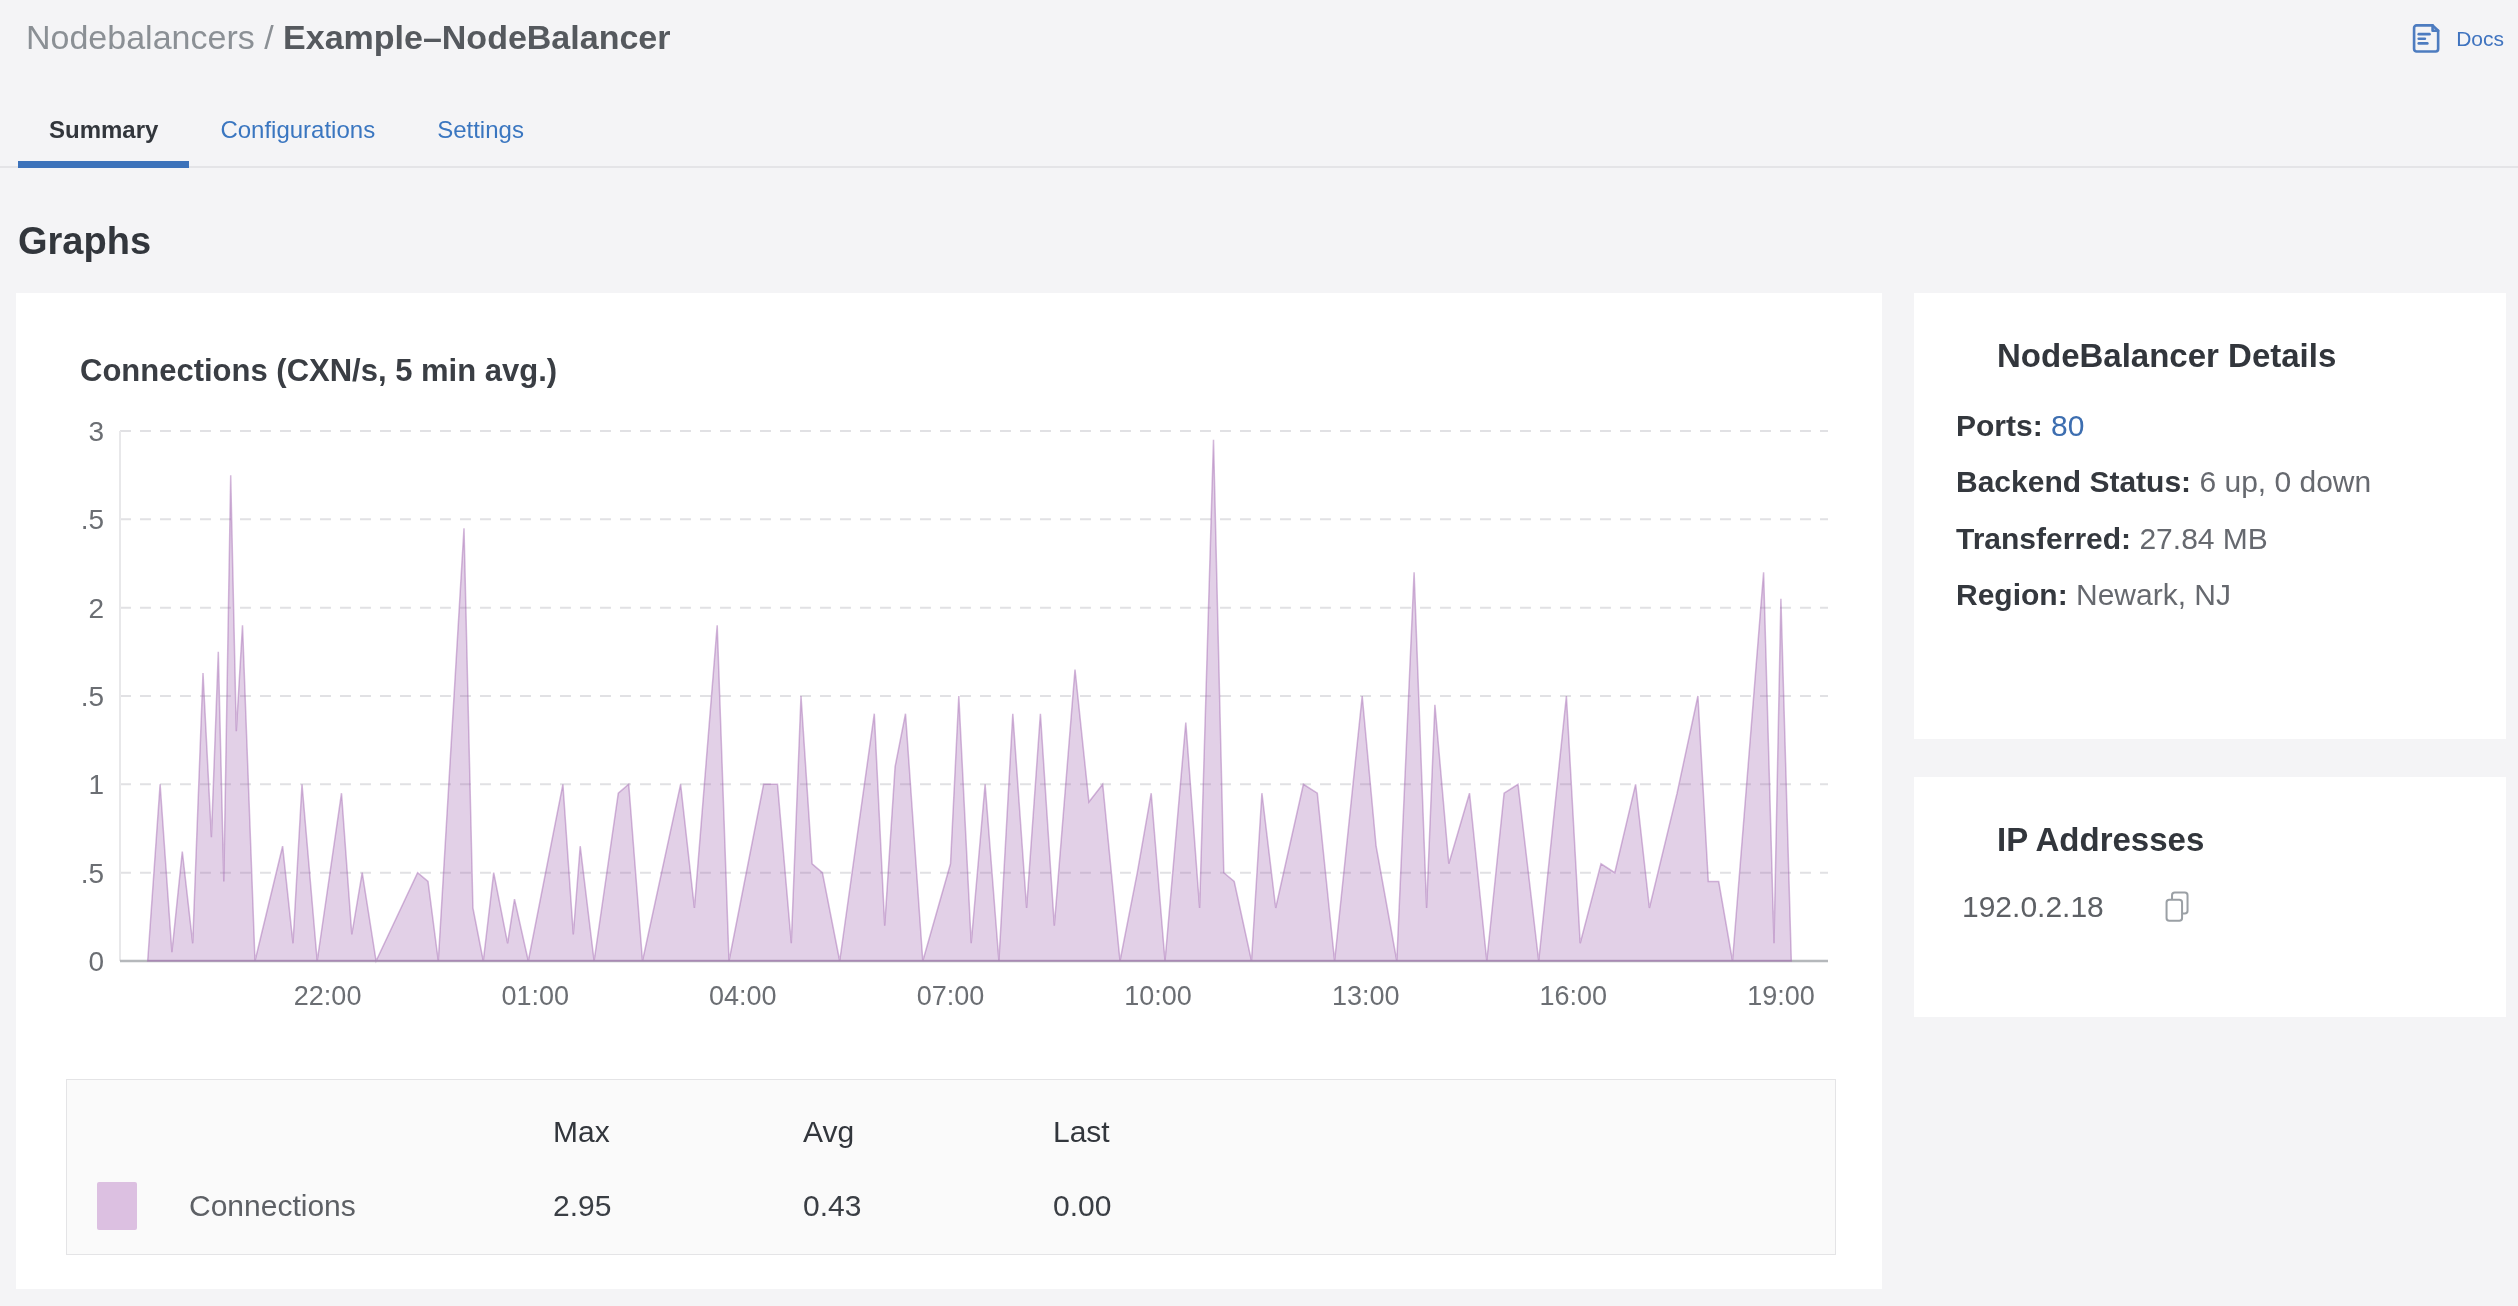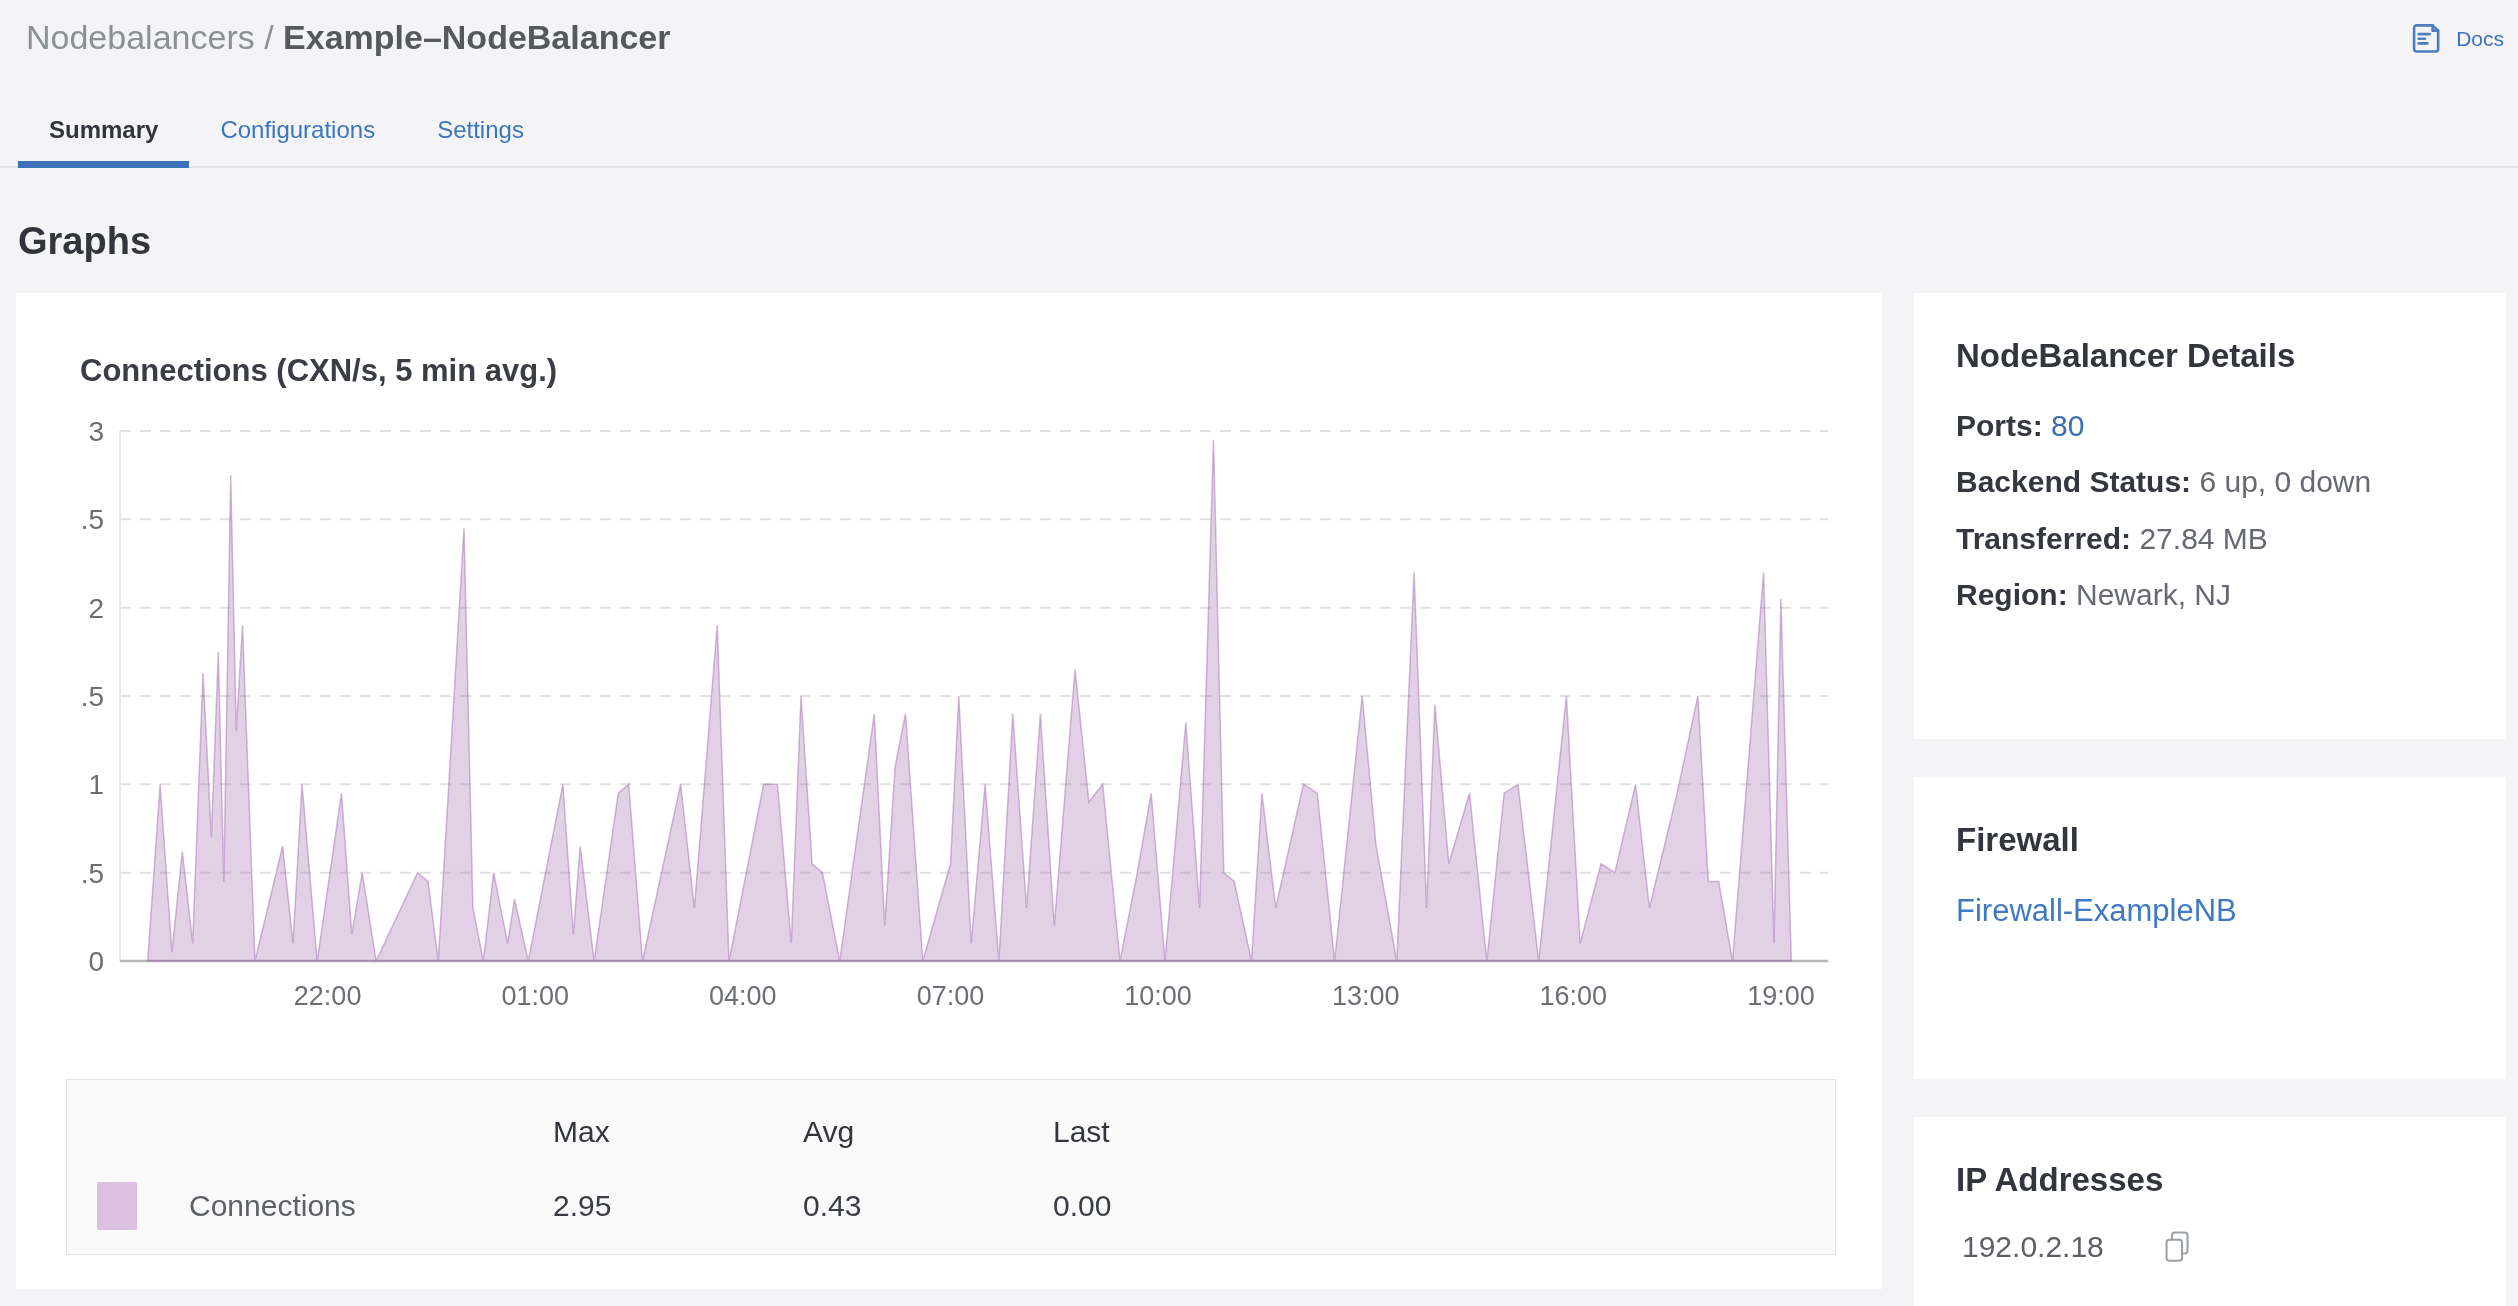--- a/index.html
+++ b/index.html
@@ -65,21 +65,21 @@
     font-size: 30px;
   }
   .legend-header { color: #32363c; padding-top: 26px; }
   .legend-name-cell { display: flex; align-items: center; gap: 52px; padding-left: 30px; }
   .legend-swatch { width: 40px; height: 48px; border-radius: 2px; }
   .legend-name { color: #5d6065; }
   .legend-value { color: #3a3e44; }
   
   .sidebar { width: 592px; display: flex; flex-direction: column; gap: 38px; }
   .side-card { background: #fff; padding: 44px 42px; }
-  .side-card h2 { font-size: 33px; font-weight: 700; color: #32363c; margin-bottom: 30px; }
+  .side-card h2 { font-size: 33px; font-weight: 700; color: #32363c; margin-bottom: 30px; margin-left: 41px; }
   .details-card { min-height: 446px; }
   .firewall-card { min-height: 302px; }
   .ip-card { min-height: 240px; }
   .detail-row { font-size: 30px; line-height: 1.38; color: #66696f; margin-bottom: 15px; }
   .detail-row strong { color: #34383e; font-weight: 700; }
   .text-link { color: #3d6eb0; text-decoration: none; cursor: pointer; }
   .firewall-link {
     display: inline-block; margin-top: 4px;
     font-size: 31px; color: #3f79c6; text-decoration: none; cursor: pointer;
   }
@@ -169,24 +169,20 @@
     <div class="side-card details-card">
       <h2>NodeBalancer Details</h2>
       <div id="details-rows">
           <p class="detail-row"><strong>Ports:</strong> <a class="text-link">80</a></p>
           <p class="detail-row"><strong>Backend Status:</strong> <span>6 up, 0 down</span></p>
           <p class="detail-row"><strong>Transferred:</strong> <span>27.84 MB</span></p>
           <p class="detail-row"><strong>Region:</strong> <span>Newark, NJ</span></p>
         </div>
     </div>
 
-    <div class="side-card firewall-card">
-      <h2>Firewall</h2>
-      <a class="firewall-link">Firewall-ExampleNB</a>
-    </div>
 
     <div class="side-card ip-card">
       <h2>IP Addresses</h2>
       <div class="ip-row">
         <span class="ip-address">192.0.2.18</span>
         <button class="copy-btn">
           <span>
             <svg width="31" height="36" viewBox="0 0 34 38" fill="none" stroke="#9ba0a5" stroke-width="2.2" stroke-linejoin="round">
               <rect x="11" y="3" width="17" height="23" rx="3"></rect>
               <rect x="5" y="11" width="17" height="23" rx="3" fill="#ffffff"></rect>

